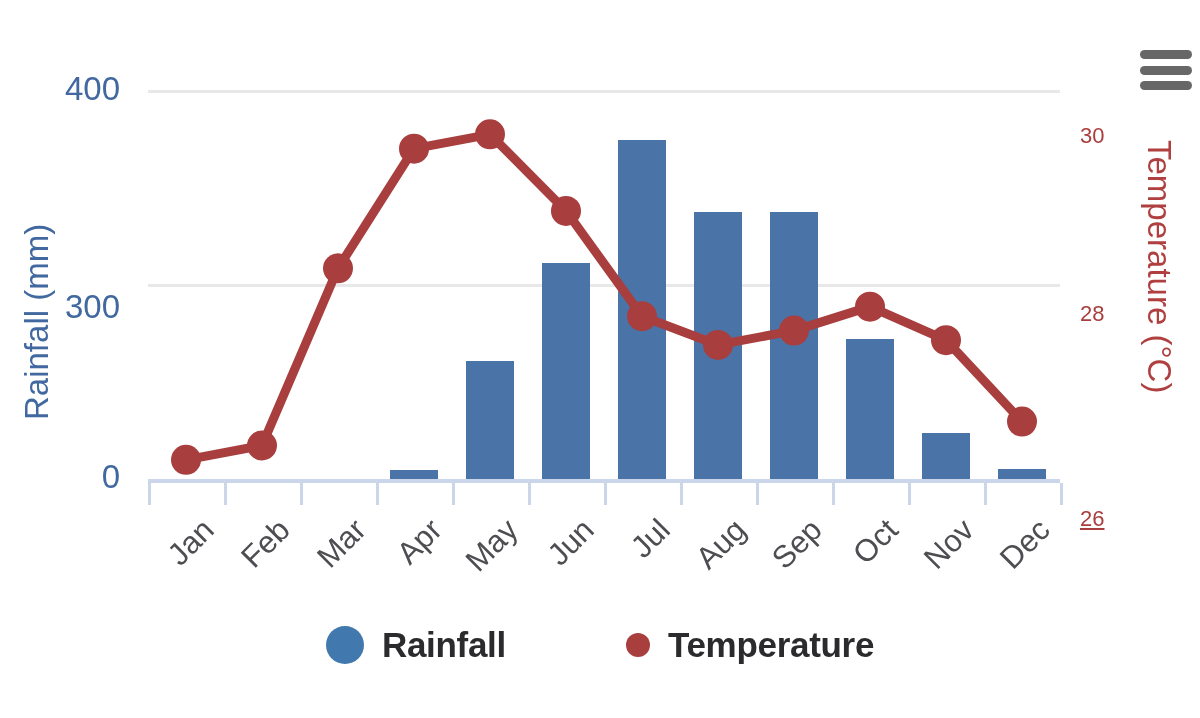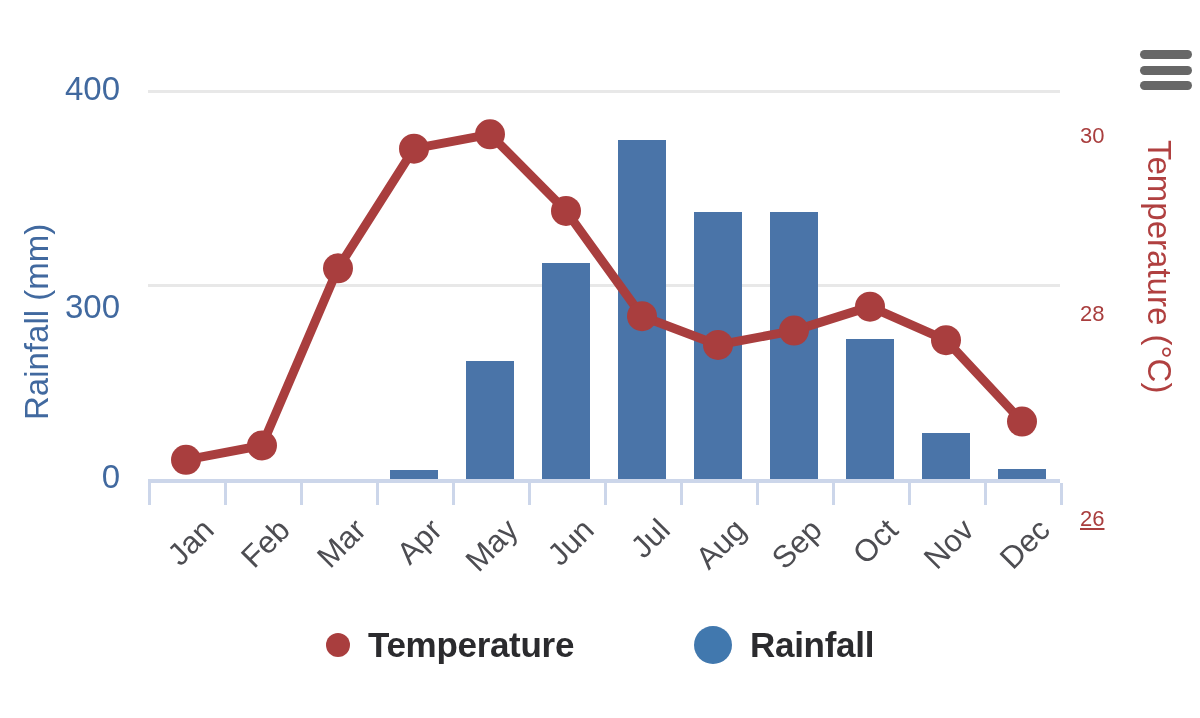--- a/index.html
+++ b/index.html
@@ -278,22 +278,22 @@
       <div class="x-label" style="left: 532px; top: 512px; width: 120px;">Jul</div>
       <div class="x-label" style="left: 608px; top: 512px; width: 120px;">Aug</div>
       <div class="x-label" style="left: 684px; top: 512px; width: 120px;">Sep</div>
       <div class="x-label" style="left: 760px; top: 512px; width: 120px;">Oct</div>
       <div class="x-label" style="left: 836px; top: 512px; width: 120px;">Nov</div>
       <div class="x-label" style="left: 912px; top: 512px; width: 120px;">Dec</div>
     </div>
 
   <div class="legend">
     <div class="legend-item">
+      <span class="legend-swatch-rain"></span>
+      <span class="legend-text">Rainfall</span>
+    </div>
+    <div class="legend-item">
       <span class="legend-swatch-temp"></span>
       <span class="legend-text">Temperature</span>
     </div>
-    <div class="legend-item">
-      <span class="legend-swatch-rain"></span>
-      <span class="legend-text">Rainfall</span>
-    </div>
   </div>
 
 </div>
 
 </body></html>

